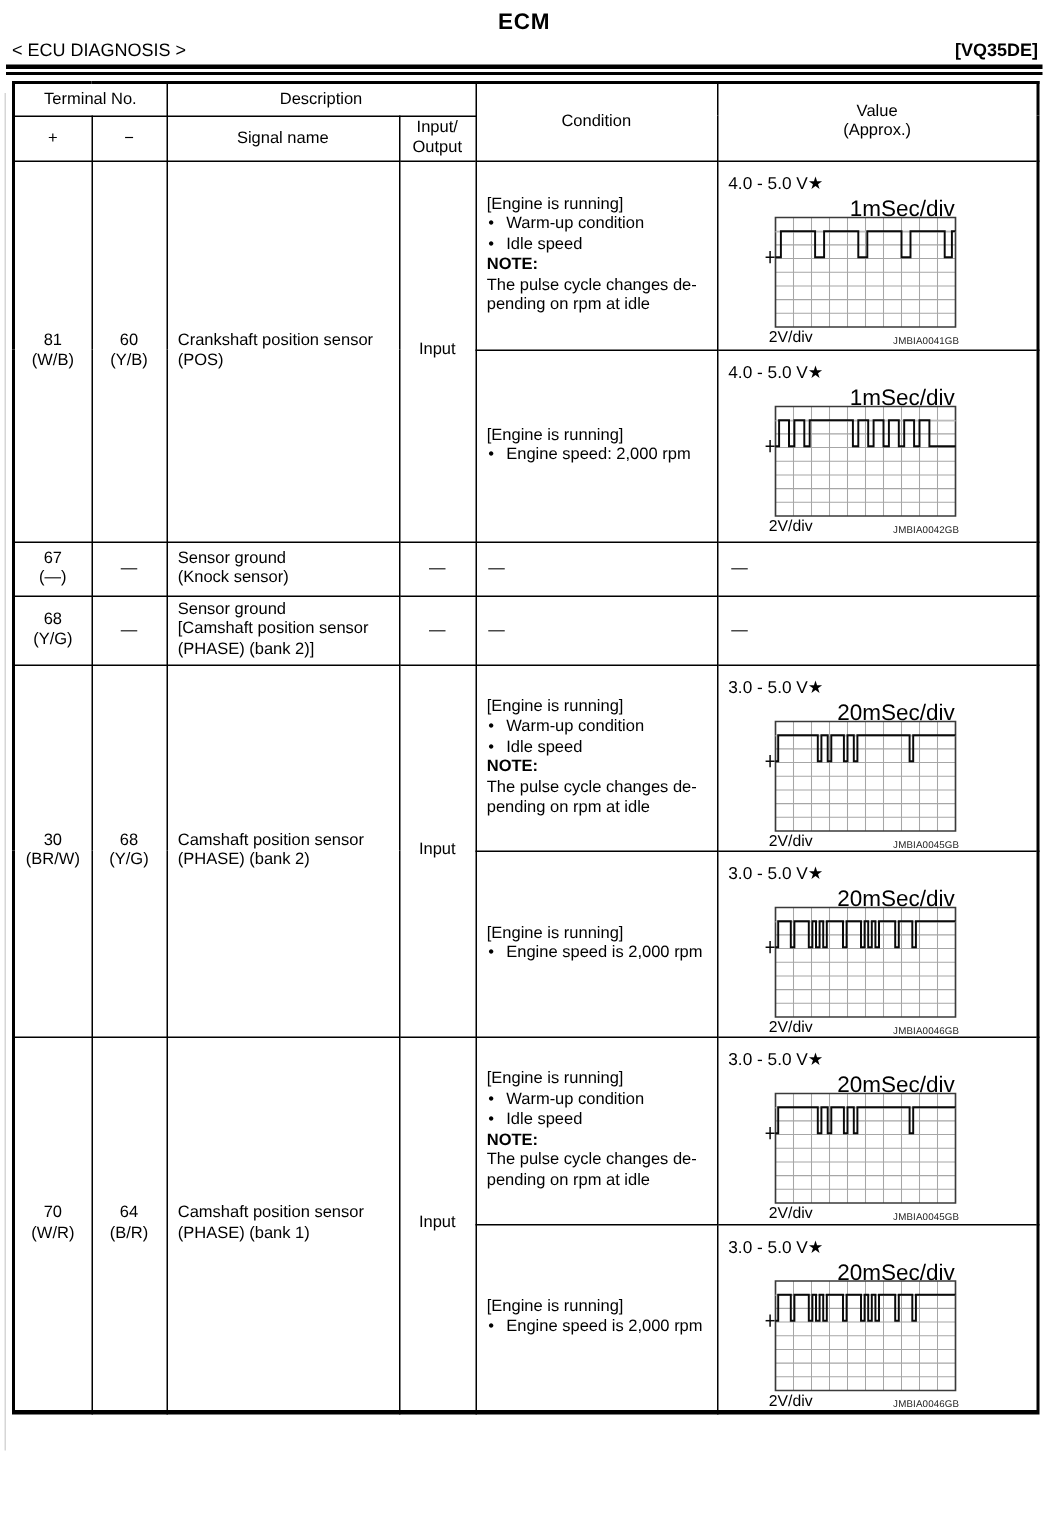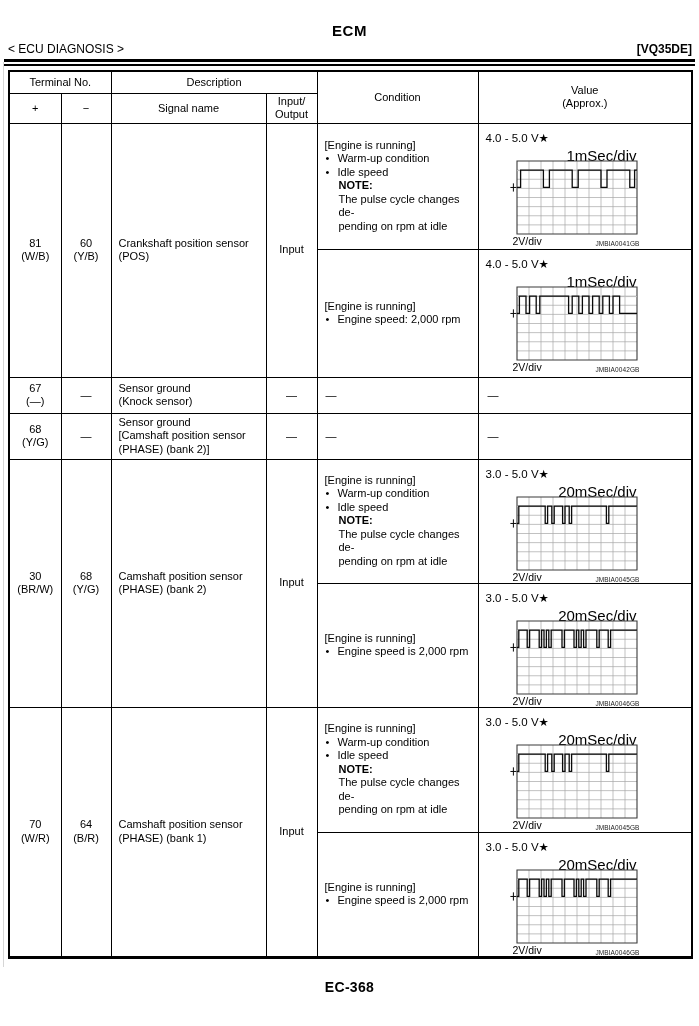--- a/index.html
+++ b/index.html
@@ -2,39 +2,39 @@
 <html><head>
 <meta charset="utf-8">
 <style>
   *{margin:0;padding:0;box-sizing:border-box}
   html,body{background:#fff}
   body{width:699px;height:1026px;overflow:hidden}
   .page{position:relative;width:699px;height:1026px;background:#fff;color:#000;
         font-family:"Liberation Sans",sans-serif}
   .page::before{content:"";position:absolute;left:3px;top:62px;height:905px;width:1px;background:#d6d6d6}
 
-  .title{padding-top:22px;text-align:center;font-size:15px;font-weight:bold;letter-spacing:.5px}
+  .title{padding-top:6px;text-align:center;font-size:15px;font-weight:bold;letter-spacing:.5px}
   .subhead{display:flex;justify-content:space-between;align-items:center;margin:3px 7px 0 8px;font-size:12px}
   .model{font-weight:bold}
   .double-rule{margin:3px 4px 0 4px;height:7px;border-top:3px solid #000;border-bottom:2px solid #000}
 
   table{border-collapse:collapse;table-layout:fixed;width:683px;margin:4px 0 0 8px;
         border:2px solid #000;border-bottom:3px solid #000}
   td{border:1px solid #000;font-size:11px;vertical-align:middle;overflow:hidden}
   .th{text-align:center;line-height:13px}
   .ctr{text-align:center;line-height:13.5px}
   .sig{text-align:left;padding:2px 2px 2px 7px;line-height:13.5px}
   .dash{text-align:center}
   .conddash{padding-left:8px;text-align:left}
   .valdash{padding-left:9px;text-align:left}
 
   .cond{padding:4px 3px 4px 7px;line-height:13.5px;vertical-align:middle}
   .brow{display:flex}
   .bdot{width:13px;flex:none;padding-left:1px}
-  .ind{margin-left:14px}
+  .ind{}
   .bold{font-weight:bold}
 
   .val{vertical-align:top;padding:7px 0 0 7px}
   .vrange{font-size:11.5px;height:16px}
   .tdiv{width:120px;margin-left:31px;text-align:right;font-size:15px;height:14px}
   .scope svg{display:block;width:120px;height:73px;margin-left:31px;overflow:visible}
   .sfoot{width:127px;margin-left:27px;display:flex;justify-content:space-between;align-items:flex-end;margin-top:1px}
   .vdiv{font-size:10.5px}
   .code{font-size:6.5px;color:#222;letter-spacing:.1px}
 
@@ -432,14 +432,13 @@
         </div>
         <div class="sfoot">
           <span class="vdiv">2V/div</span>
           <span class="code">JMBIA0046GB</span>
         </div>
       </td>
     </tr>
   </tbody>
     </table>
 
-  <div class="footer">EC-368</div>
 </div>
 
 </body></html>

